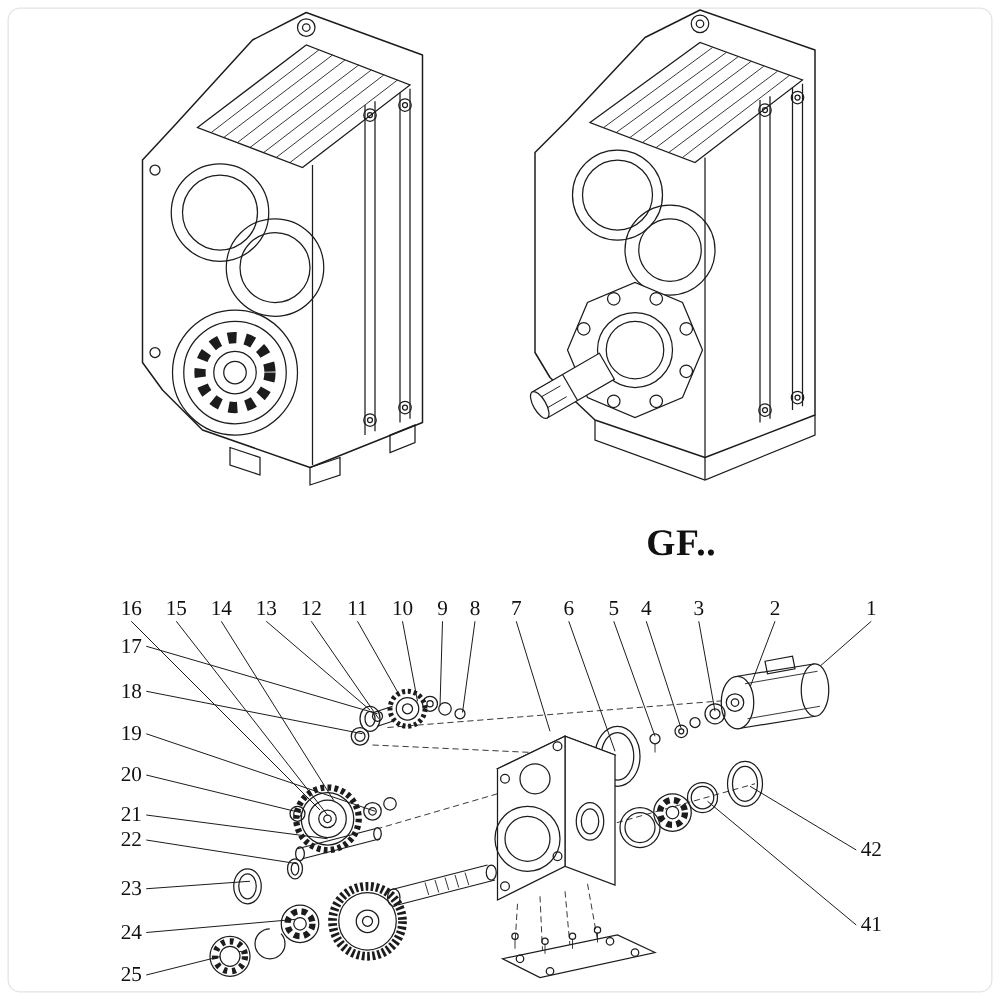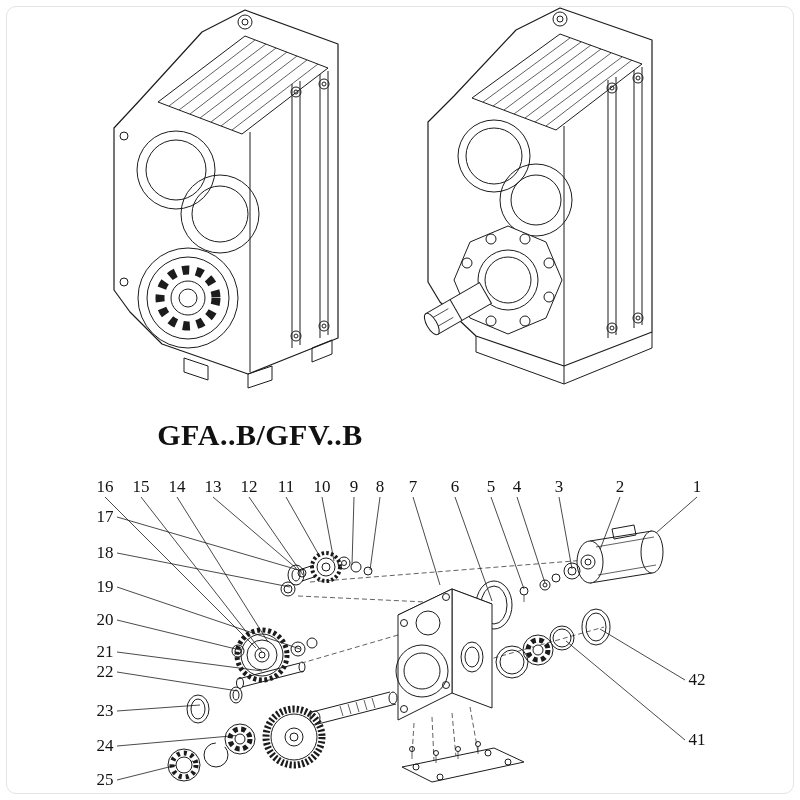--- a/index.html
+++ b/index.html
@@ -150,21 +150,21 @@
         <circle class="ln" cx="200" cy="84" r="2"></circle>
       <circle class="ln" cx="200" cy="324" r="5"></circle>
         <circle class="ln" cx="200" cy="324" r="2"></circle>
       <circle class="ln" cx="226" cy="74" r="5"></circle>
         <circle class="ln" cx="226" cy="74" r="2"></circle>
       <circle class="ln" cx="226" cy="314" r="5"></circle>
         <circle class="ln" cx="226" cy="314" r="2"></circle>
     </g>
   </svg>
 
-  <div class="product-label" id="label-gfa">GFA..B/GFV..B</div>
+  <div class="product-label" id="label-gf">GF..</div>
 
   <svg id="exploded" width="800" height="335" viewBox="0 0 800 335">
 
     <g>
       <line class="dash" x1="310" y1="117" x2="586" y2="95"></line>
       <line class="dash" x1="298" y1="131" x2="490" y2="140"></line>
       <line class="dash" x1="398" y1="170" x2="302" y2="198"></line>
       <line class="dash" x1="455" y1="204" x2="604" y2="162"></line>
       <line class="dash" x1="414" y1="258" x2="412" y2="290"></line>
       <line class="dash" x1="432" y1="252" x2="434" y2="296"></line>

